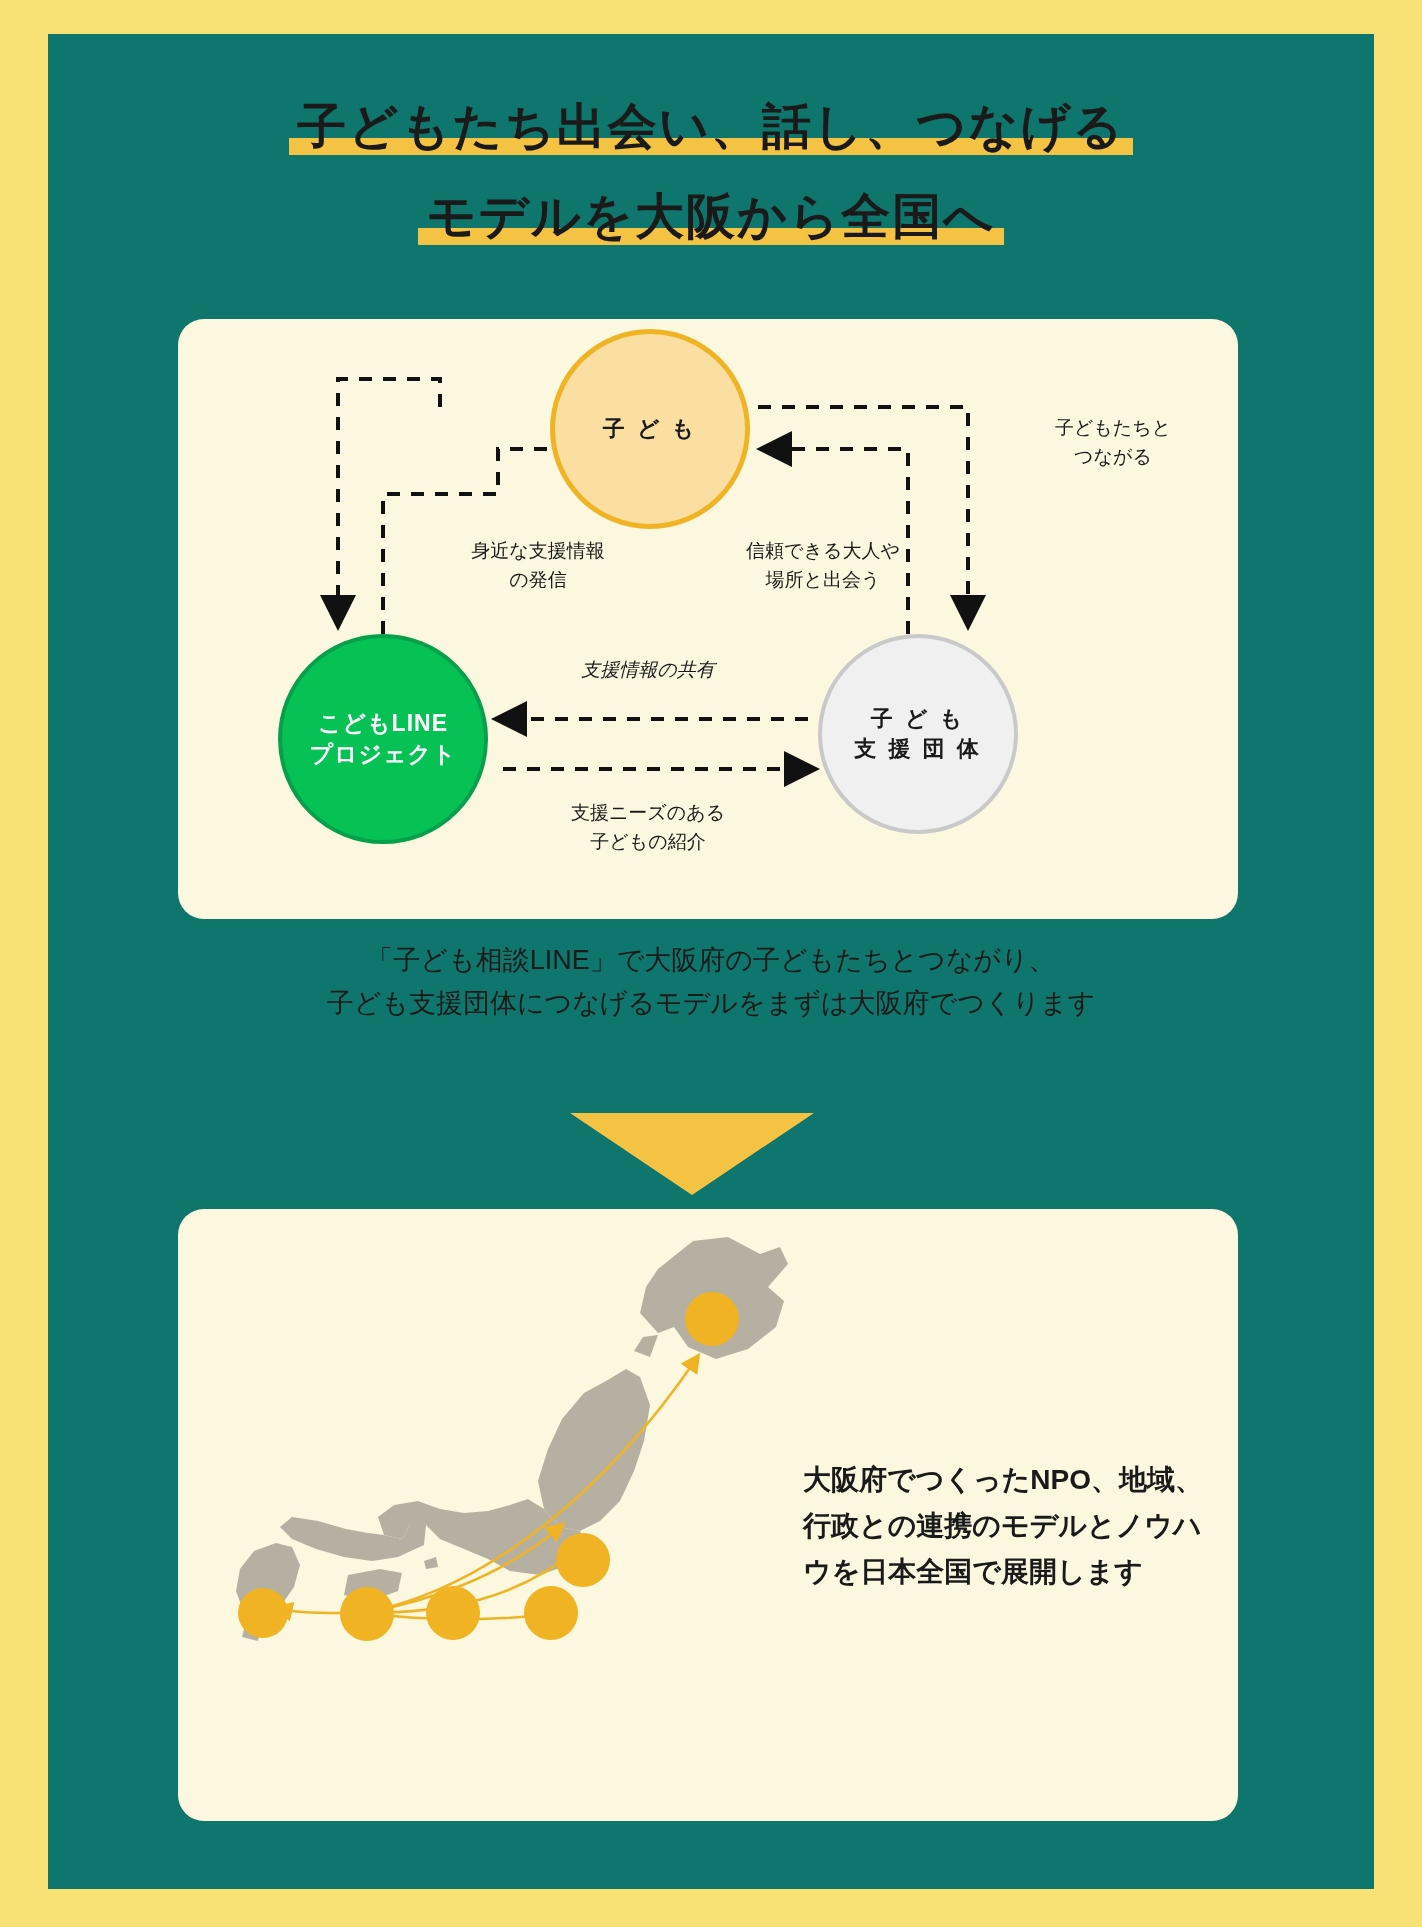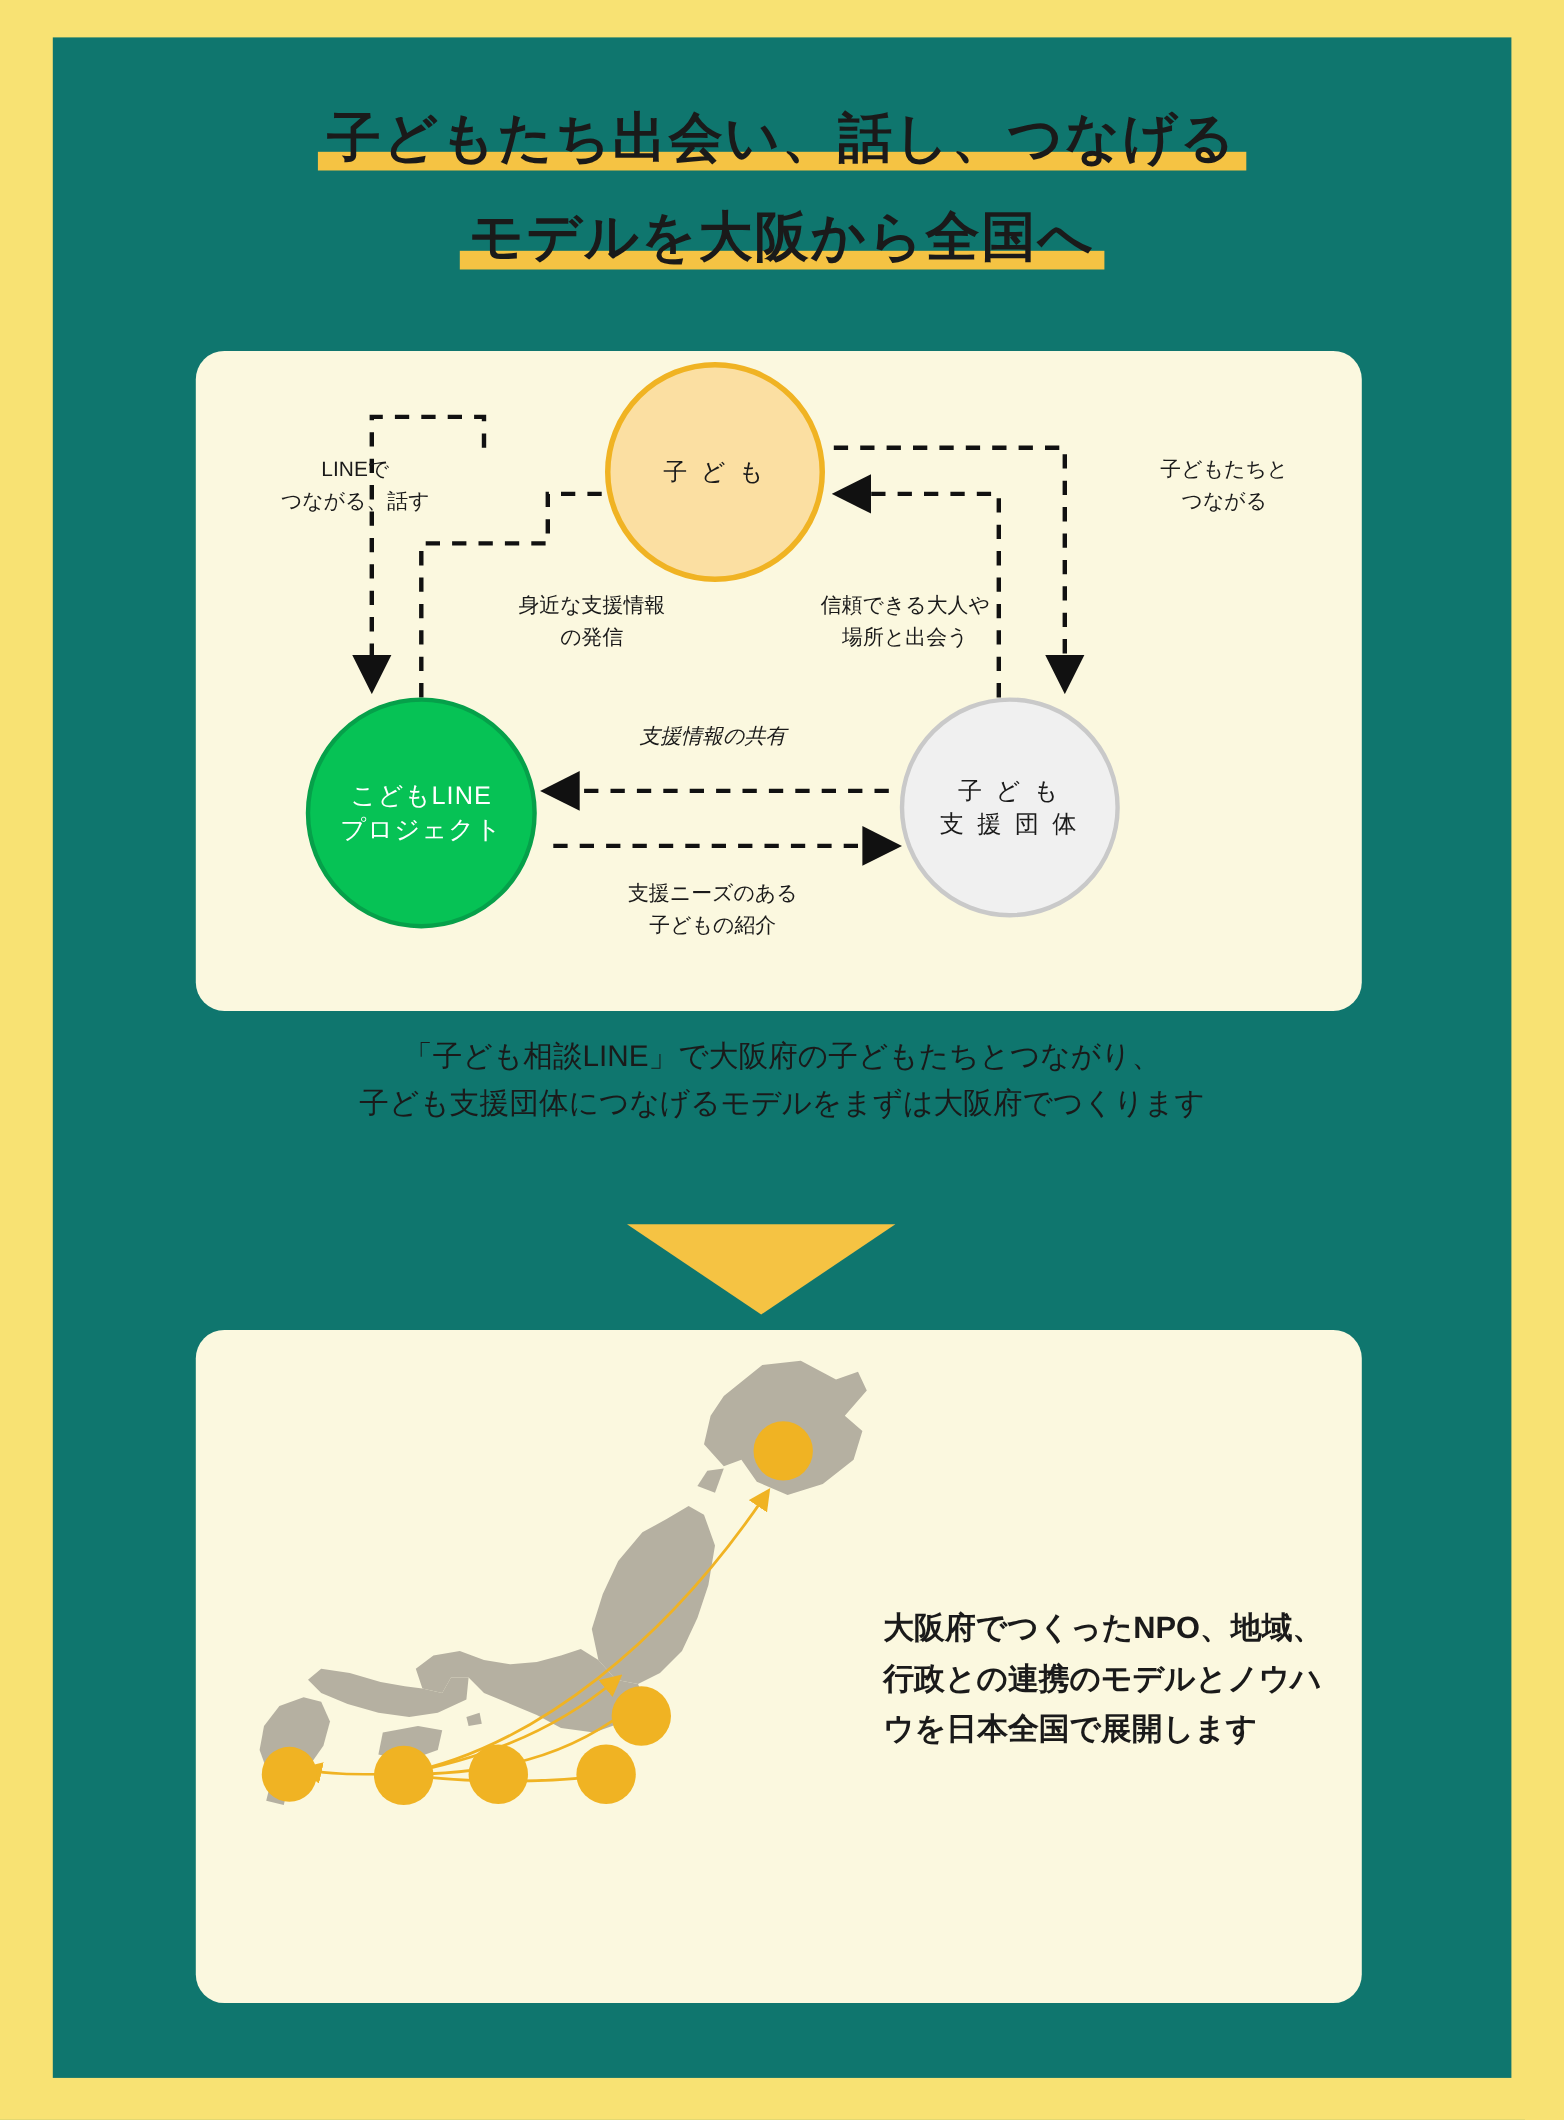--- a/index.html
+++ b/index.html
@@ -72,21 +72,21 @@
     background: #FBF8DF;
     border-radius: 26px;
   }
   .circle {
     position: absolute;
     border-radius: 50%;
     display: flex;
     align-items: center;
     justify-content: center;
     text-align: center;
-    font-weight: normal;
+    font-weight: bold;
     box-sizing: border-box;
     line-height: 1.35;
   }
   .circle-child {
     left: 372px;
     top: 10px;
     width: 200px;
     height: 200px;
     background: #FBDFA2;
     border: 5px solid #F0B323;
@@ -233,22 +233,20 @@
       </div>
       <div class="circle circle-line">
         <span style="white-space:pre-line">こどもLINE
 プロジェクト</span>
       </div>
       <div class="circle circle-org">
         <span style="white-space:pre-line">子 ど も
 支 援 団 体</span>
       </div>
 
-      <div class="diag-label lbl-line-connect">LINEで
-つながる、話す</div>
       <div class="diag-label lbl-child-connect">子どもたちと
 つながる</div>
       <div class="diag-label lbl-info-send">身近な支援情報
 の発信</div>
       <div class="diag-label lbl-trust-meet">信頼できる大人や
 場所と出会う</div>
       <div class="diag-label lbl-share">支援情報の共有</div>
       <div class="diag-label lbl-referral">支援ニーズのある
 子どもの紹介</div>
     </div>

